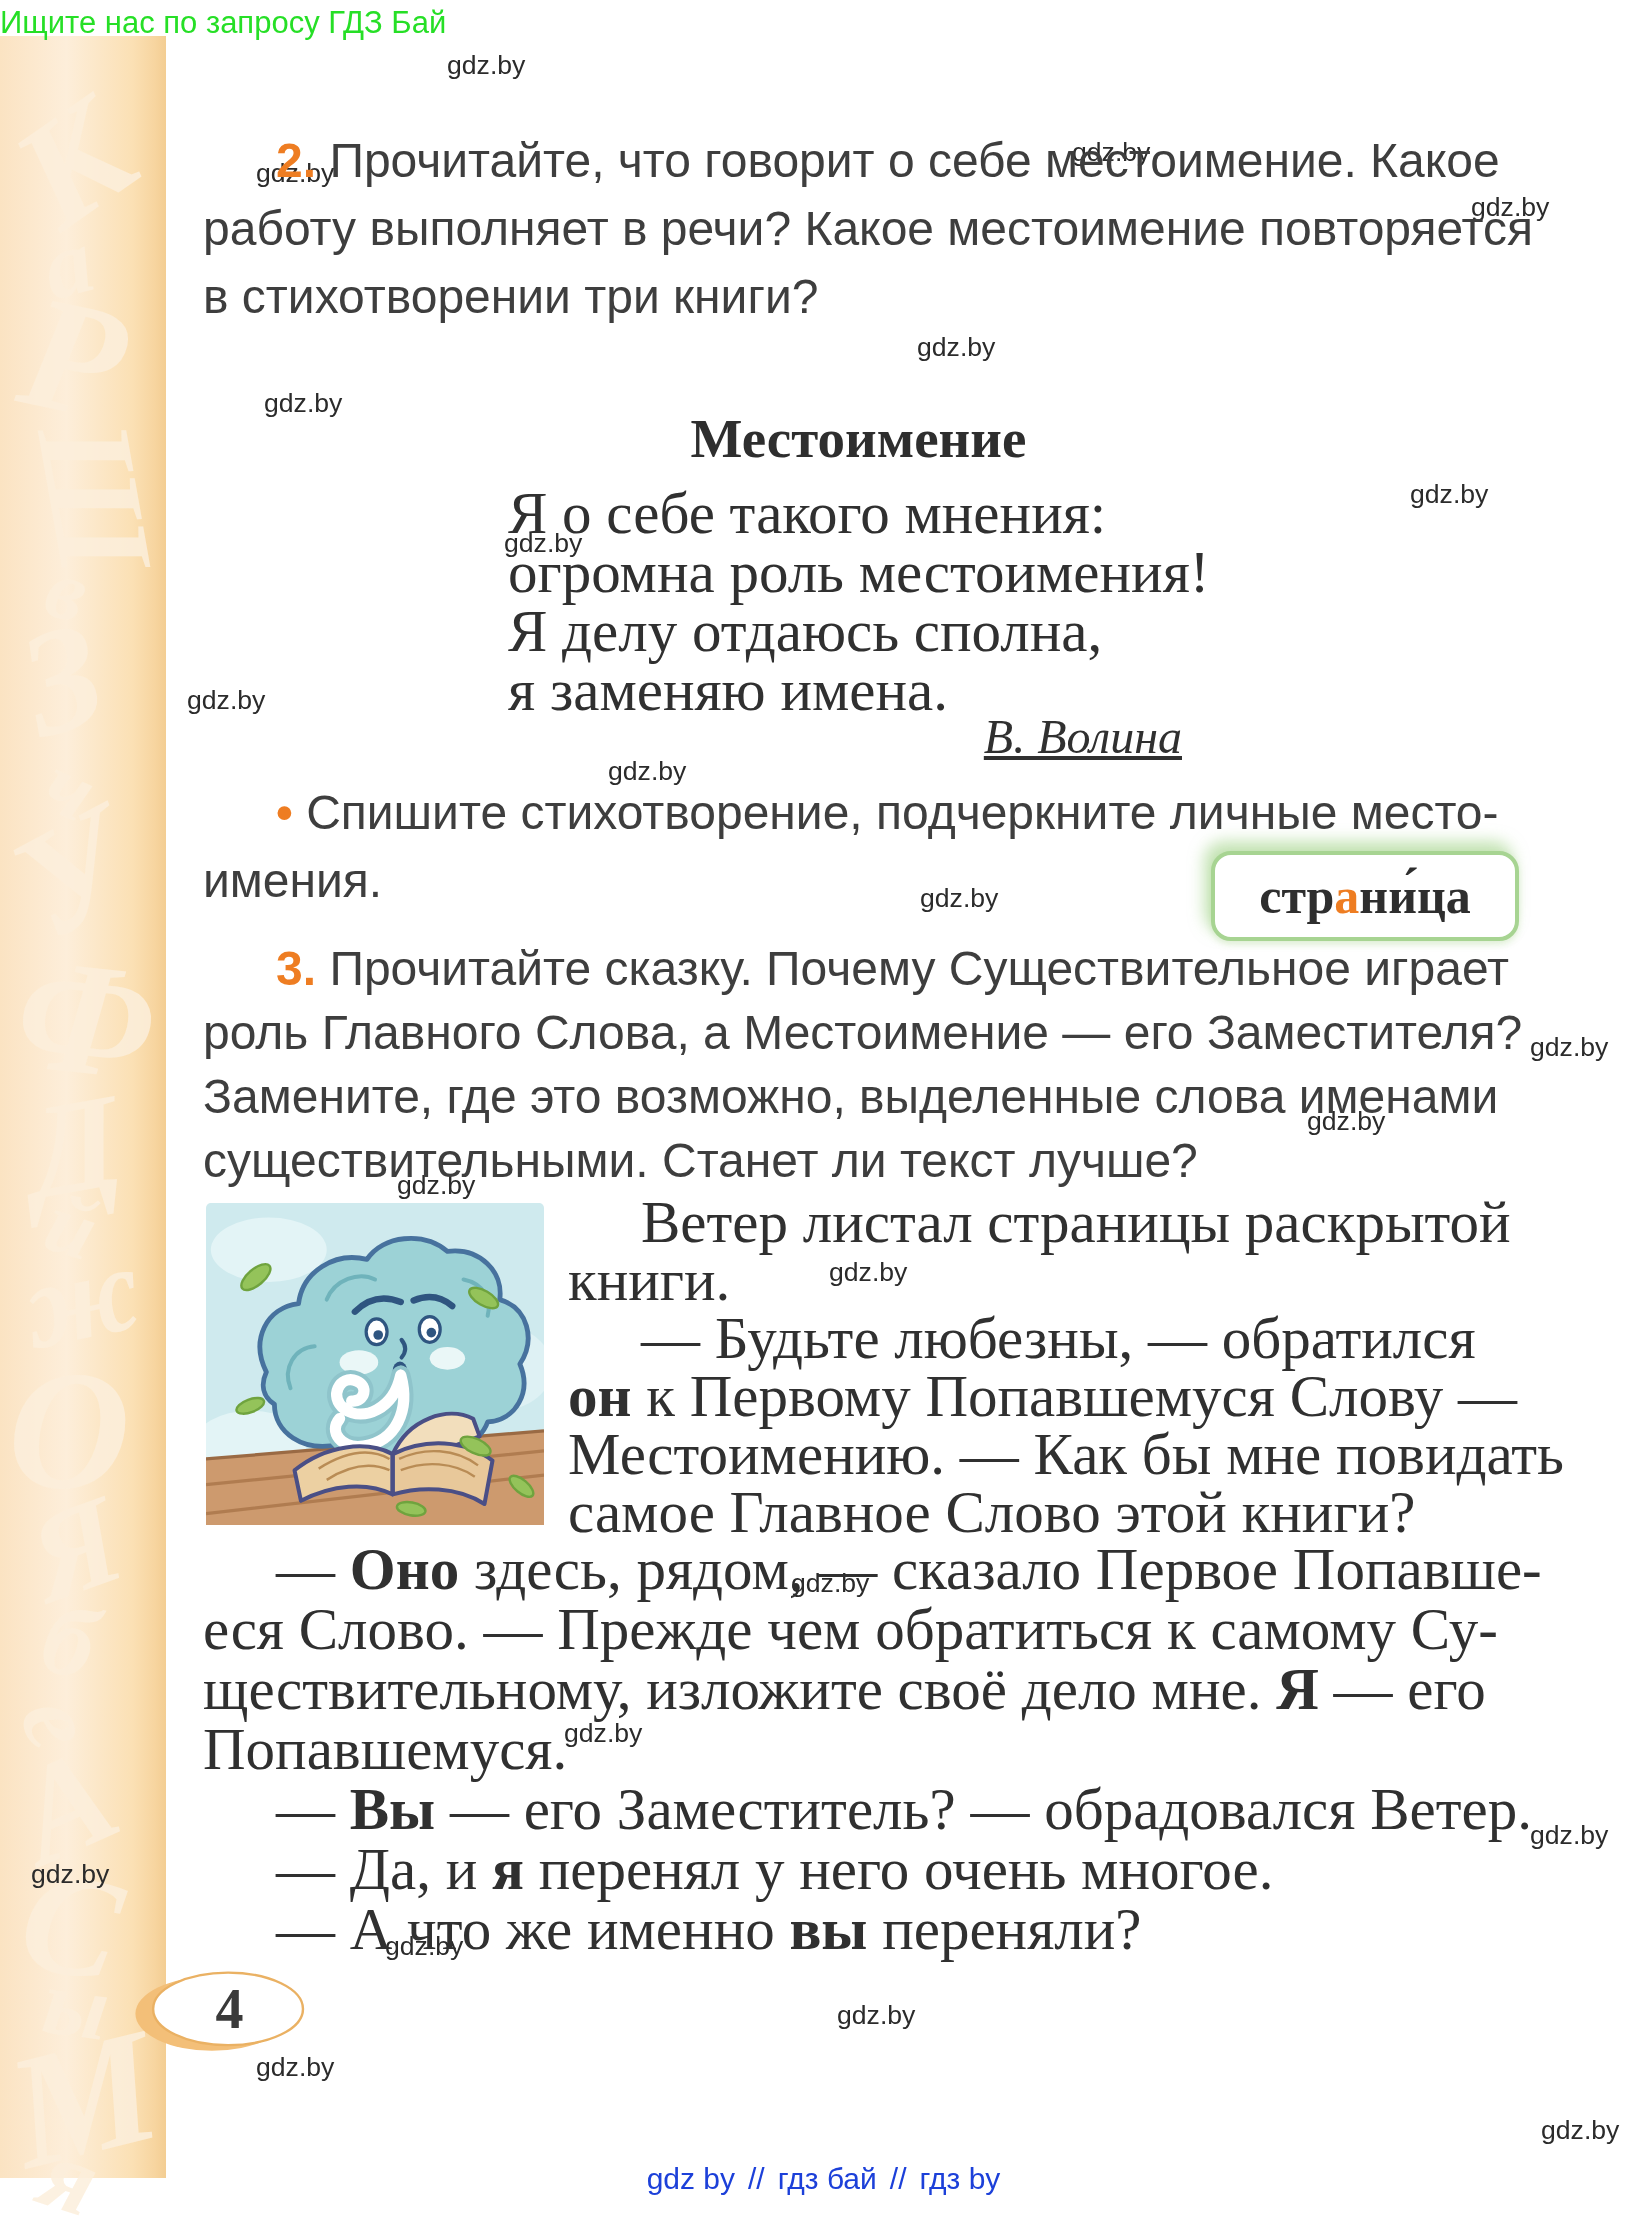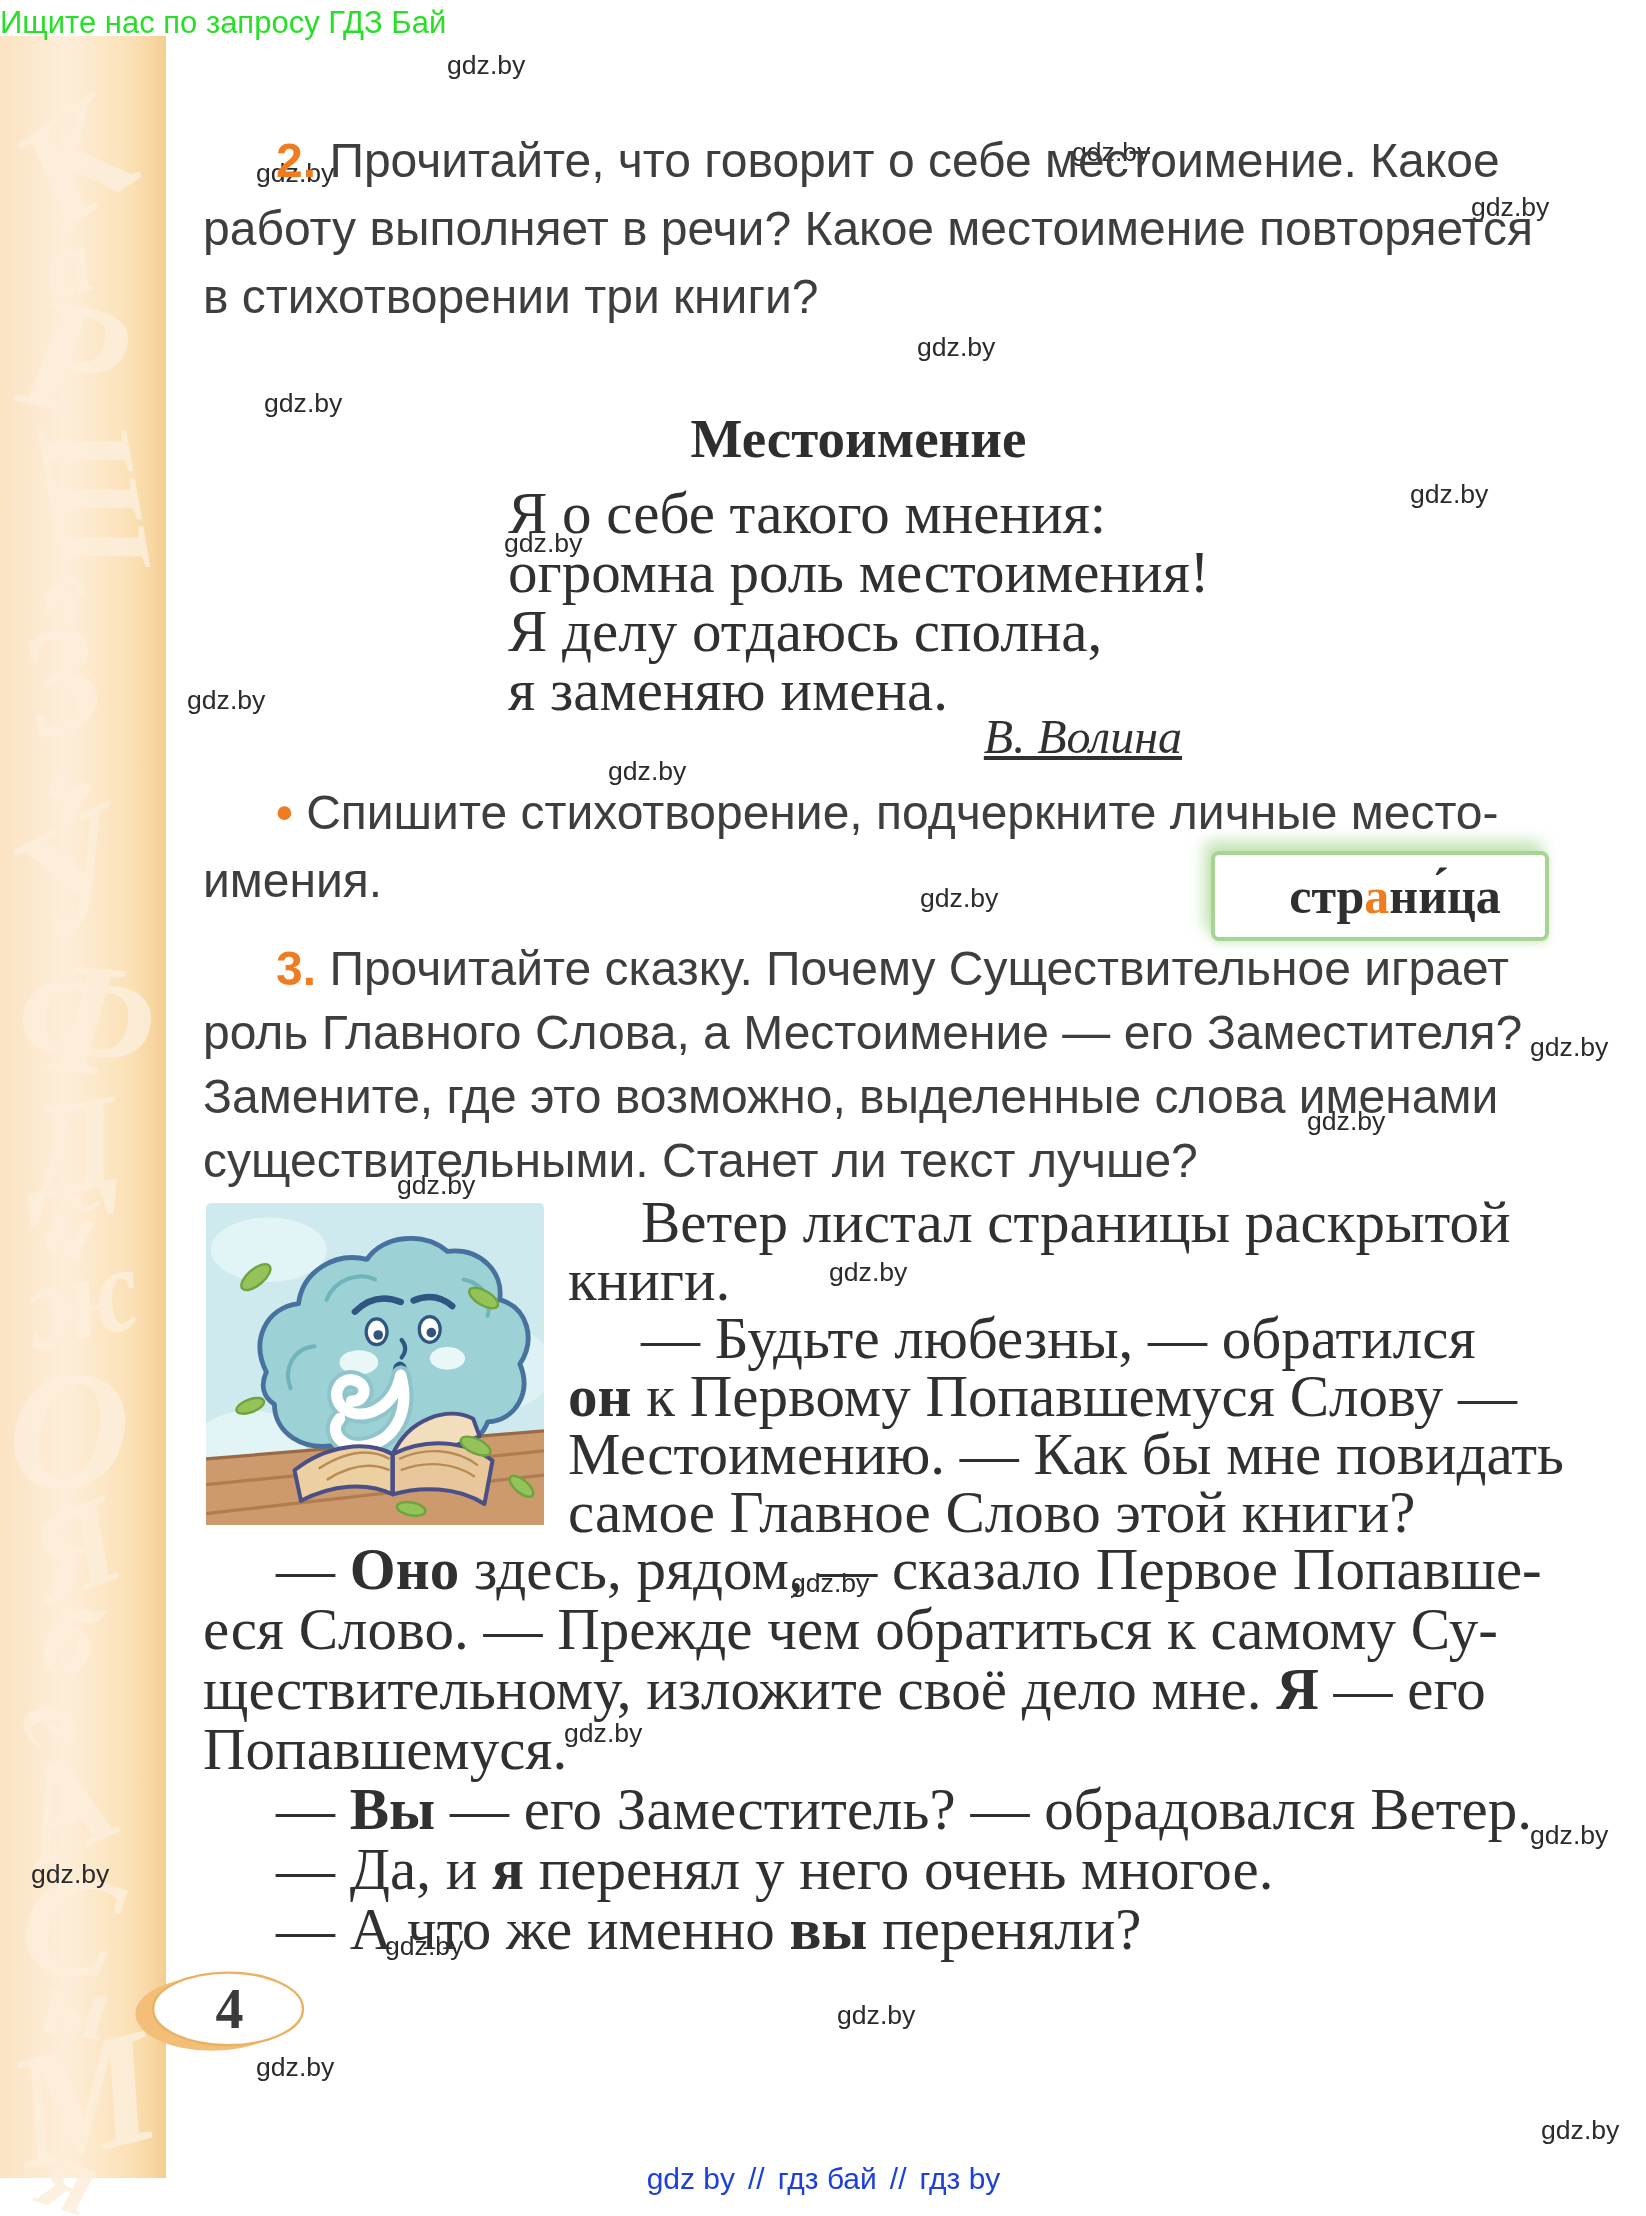--- a/index.html
+++ b/index.html
@@ -26,24 +26,24 @@
   .indent{padding-left:73px;}
   .b{font-weight:bold;}
   .o{color:#ee7d22;font-weight:bold;}
 
   .poem-title{position:absolute;left:685px;top:407px;width:347px;text-align:center;
               font-family:"Liberation Serif",serif;font-weight:bold;font-size:55px;color:#2e2e2e;}
   .poem-author{position:absolute;left:806px;top:709px;width:376px;text-align:right;
                font-family:"Liberation Serif",serif;font-style:italic;font-size:48px;color:#303030;text-decoration:underline;}
 
   .word-box{position:absolute;left:1211px;top:851px;width:300px;height:82px;
-            background:#ffffff;border:4px solid #a7d492;border-radius:8px;
+            background:#ffffff;border:4px solid #a7d492;border-radius:20px;
             display:flex;align-items:center;justify-content:center;
             font-family:"Liberation Serif",serif;font-weight:bold;font-size:50px;color:#2e2e2e;
-            box-shadow:-6.4px -9.7px 14.5px rgba(150,205,120,.55), 0 3.2px 6.4px rgba(150,205,120,.25);padding-left:30px;}
+            box-shadow:-6.4px -9.7px 14.5px rgba(150,205,120,.55), 0 3.2px 6.4px rgba(150,205,120,.25);}
   .word-box .hl{color:#ee7d22;}
 
   .illu{position:absolute;left:206px;top:1202px;width:338px;height:324px;}
 
   .badge{position:absolute;left:133px;top:1967px;width:174px;height:87px;}
   .badge svg{position:absolute;left:0;top:0;}
   .badge .num{position:absolute;left:48px;top:9.7px;width:97px;text-align:center;
               font-family:"Liberation Serif",serif;font-weight:bold;font-size:56px;color:#3a3a3a;}
 
   .footer{position:absolute;left:0;right:0;top:2162px;text-align:center;font-size:30px;color:#1c40d9;}

